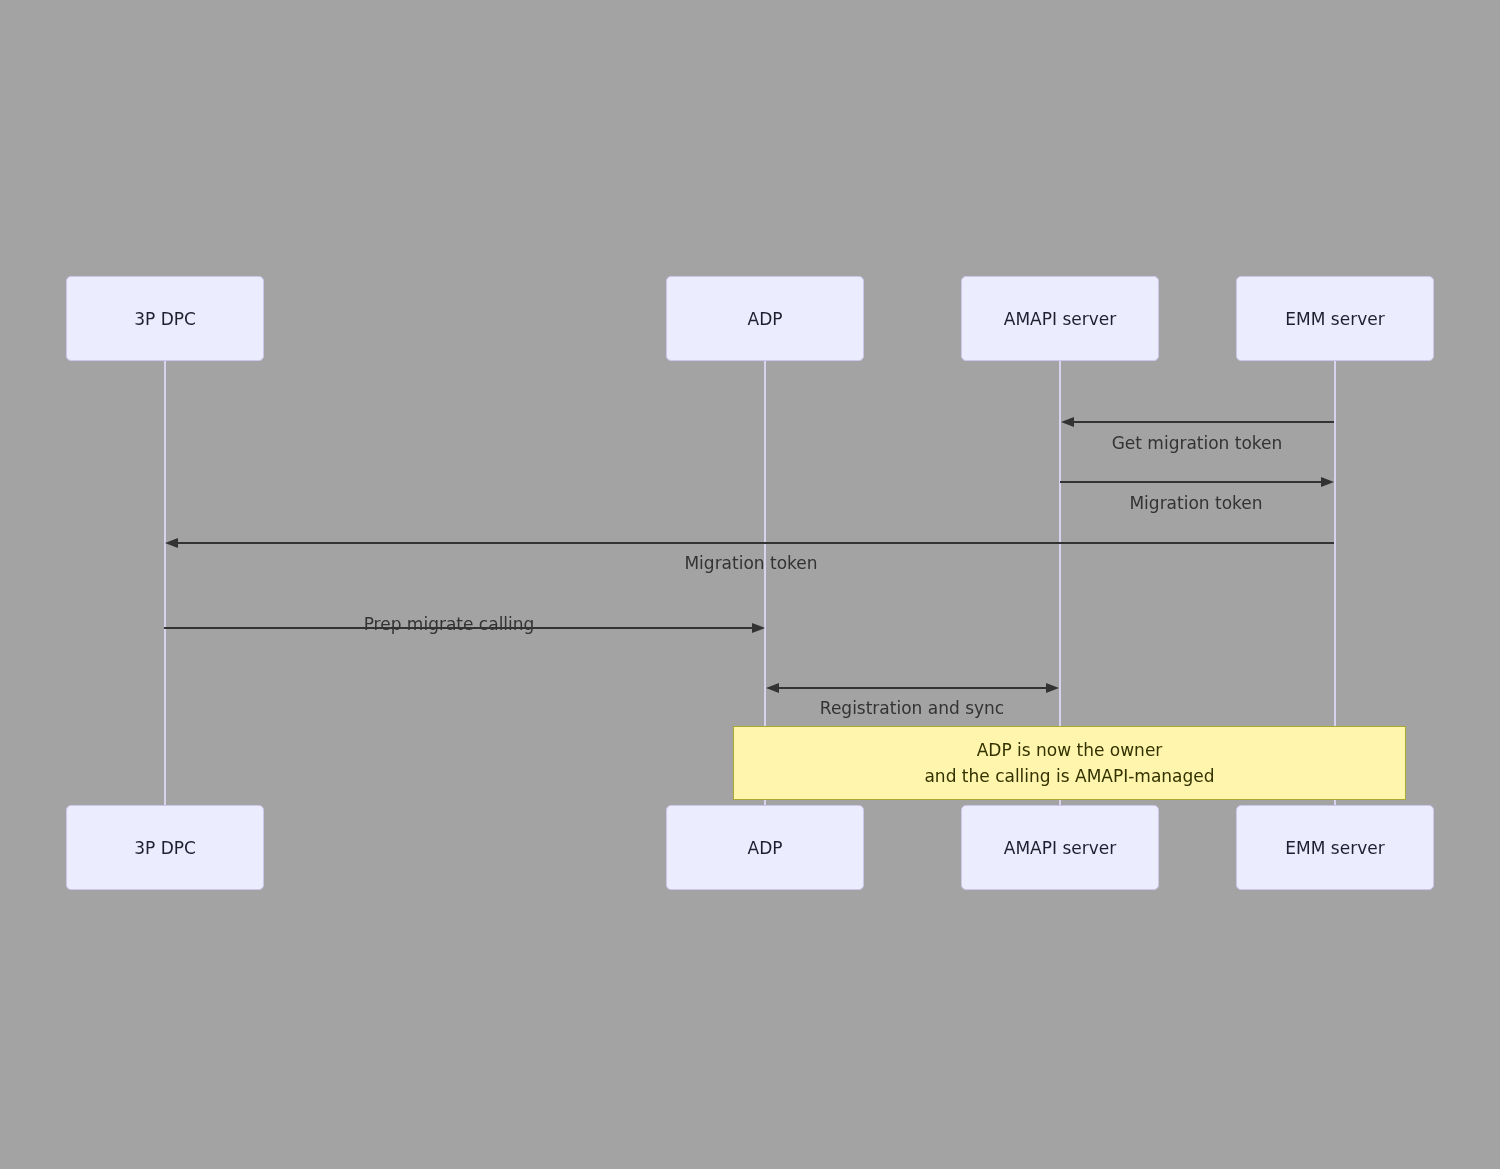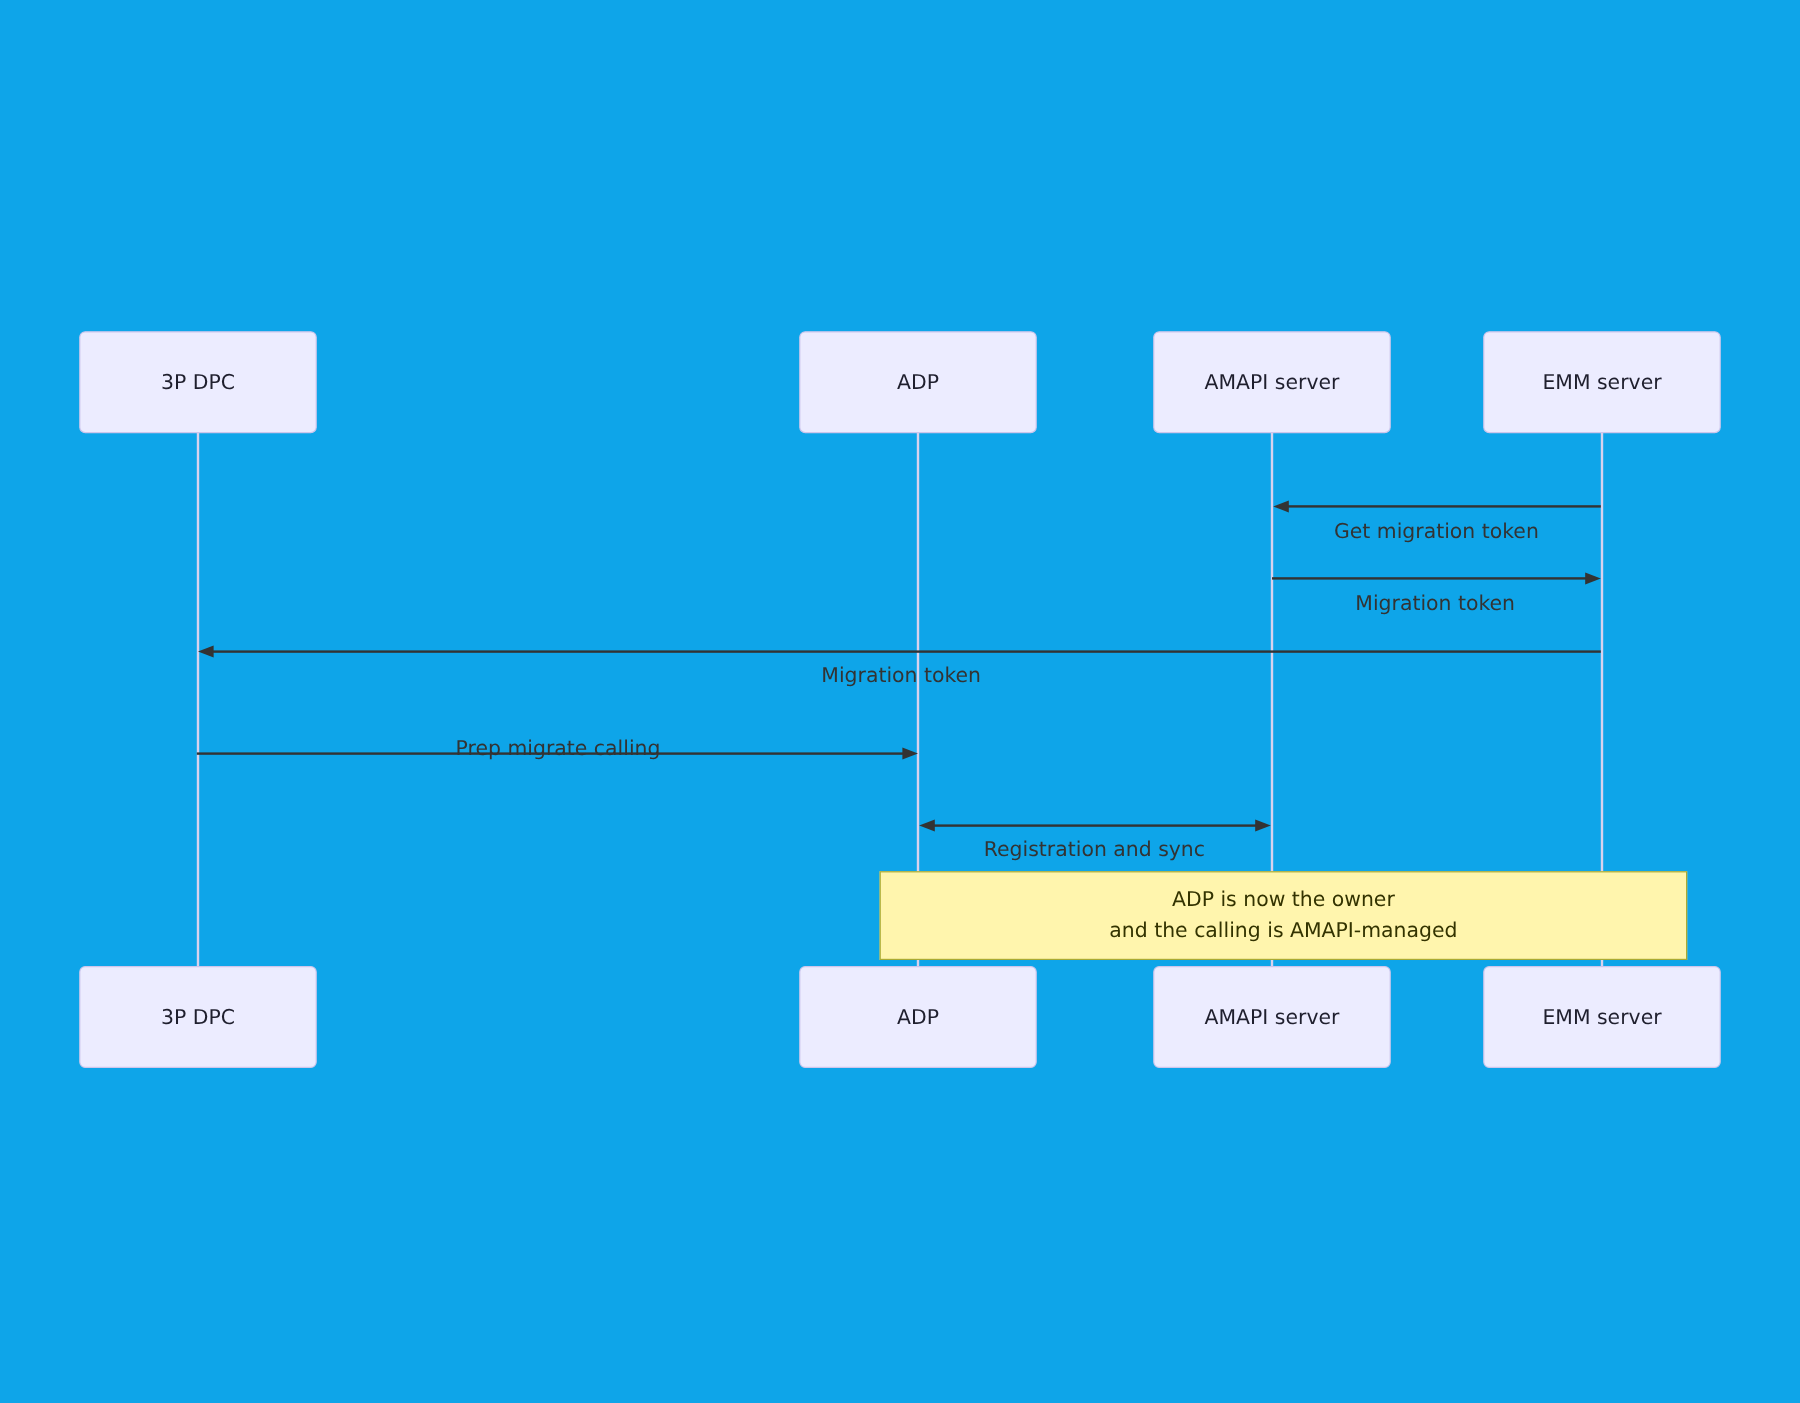--- a/index.html
+++ b/index.html
@@ -1,20 +1,20 @@
 <!DOCTYPE html>
 <html><head>
 <meta charset="utf-8">
 <style>
   html, body { margin: 0; padding: 0; background: #ffffff; }
   .diagram {
     position: relative;
     width: 1500px;
     height: 1169px;
-    background: #0ea5e9;
+    background: #a3a3a3;
     font-family: "DejaVu Sans", "Liberation Sans", sans-serif;
     overflow: hidden;
   }
   .actor {
     position: absolute;
     width: 198px;
     height: 85px;
     background: #ececff;
     border: 1px solid #cdc6ec;
     border-radius: 5px;
@@ -115,21 +115,21 @@
     <div class="head head-right" style="left:1321px; top:477px"></div>
   </div>
 
   <div>
     <div class="msg-label" style="left:751px; top:511px">Migration token</div>
     <div class="msg-line" style="left:170px; top:542px; width:1164px"></div>
     <div class="head head-left" style="left:165px; top:538px"></div>
   </div>
 
   <div>
-    <div class="msg-label" style="left:465px; top:572px">
+    <div class="msg-label" style="left:449px; top:572px">
       <div>Prep migrate calling</div>
     </div>
     <div class="msg-line" style="left:164px; top:627px; width:594px"></div>
     <div class="head head-right" style="left:752px; top:623px"></div>
   </div>
 
   <div>
     <div class="msg-label" style="left:912px; top:656px">Registration and sync</div>
     <div class="msg-line" style="left:772px; top:687px; width:281px"></div>
     <div class="head head-left" style="left:766px; top:683px"></div>

